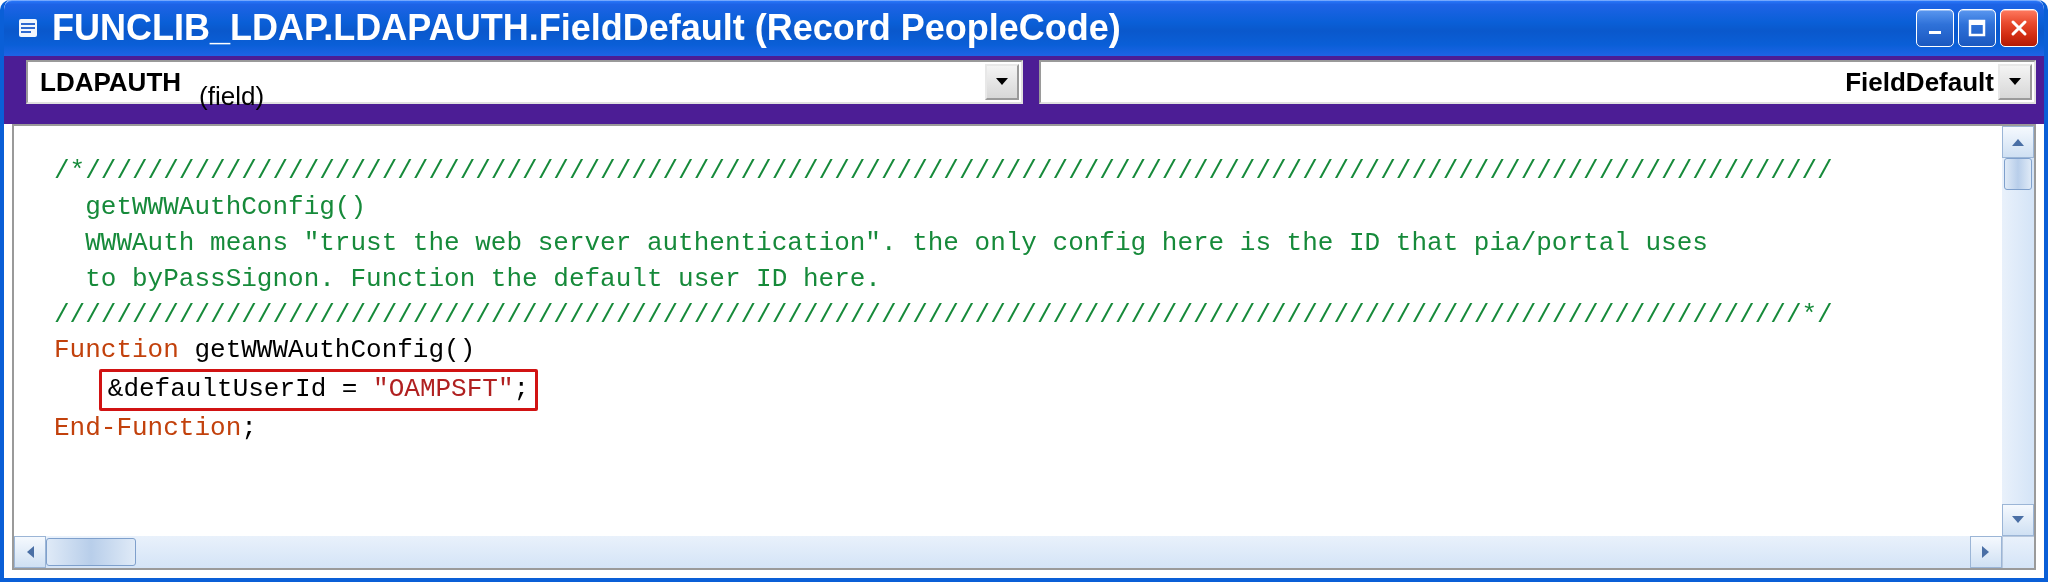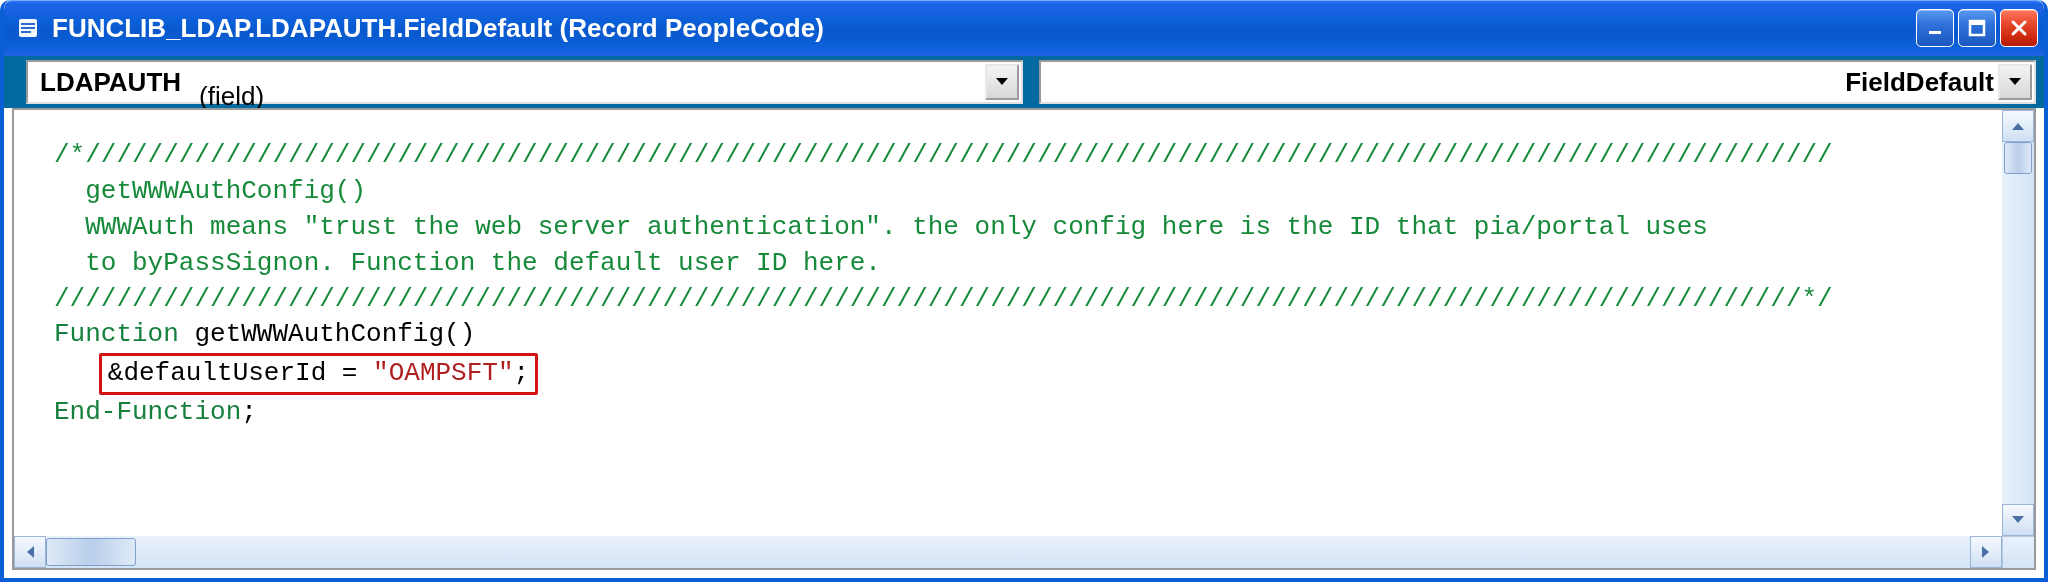--- a/index.html
+++ b/index.html
@@ -26,21 +26,21 @@
       #2b7cff 0%,
       #1e63e6 8%,
       #0a5fd7 40%,
       #0a58cc 55%,
       #0a5fd7 80%,
       #1e63e6 100%);
     display: flex;
     align-items: center;
     padding: 0 6px 0 10px;
     color: #ffffff;
-    font-size: 26px;
+    font-size: 36px;
     font-weight: bold;
     border-radius: 8px 8px 0 0;
     box-shadow: inset 0 1px 0 rgba(255,255,255,0.35);
   }
   .titlebar .app-icon {
     width: 28px; height: 28px;
     margin-right: 10px;
     display: inline-flex; align-items: center; justify-content: center;
   }
   .titlebar .title-text { flex: 1 1 auto; white-space: nowrap; overflow: hidden; text-overflow: ellipsis; }
@@ -54,22 +54,22 @@
     box-shadow: inset 0 1px 0 rgba(255,255,255,0.4);
   }
   .win-btn svg { display: block; }
   .win-btn.close {
     background: linear-gradient(to bottom, #ff7a60 0%, #e94b2f 35%, #d22d12 70%, #b31b06 100%);
     border-color: #ffffff;
   }
   .dropdown-row {
     display: flex;
     gap: 10px;
-    padding: 4px 8px 4px 22px;
-    background: #0369a1;
+    padding: 4px 8px 20px 22px;
+    background: #4c1d95;
   }
   .dropdown {
     position: relative;
     flex: 1 1 0;
     height: 44px;
     border: 2px solid #9a9a9a;
     border-right-color: #e0e0e0;
     border-bottom-color: #e0e0e0;
     background: #ffffff;
     display: flex;
@@ -106,21 +106,21 @@
     left: 0; right: 32px; top: 0; bottom: 32px;
     padding: 28px 18px 14px 40px;
     font-family: "Courier New", monospace;
     font-size: 26px;
     line-height: 1.38;
     white-space: pre;
     overflow: hidden;
     color: #000;
   }
   .c-comment { color: #168a3a; }
-  .c-keyword { color: #15803d; }
+  .c-keyword { color: #c2410c; }
   .c-ident   { color: #000000; }
   .c-string  { color: #b02020; }
   .c-op      { color: #000000; }
   .highlight-box {
     border: 3px solid #d11313;
     padding: 0 6px;
     display: inline-block;
     border-radius: 2px;
     margin-left: -2px;
   }

